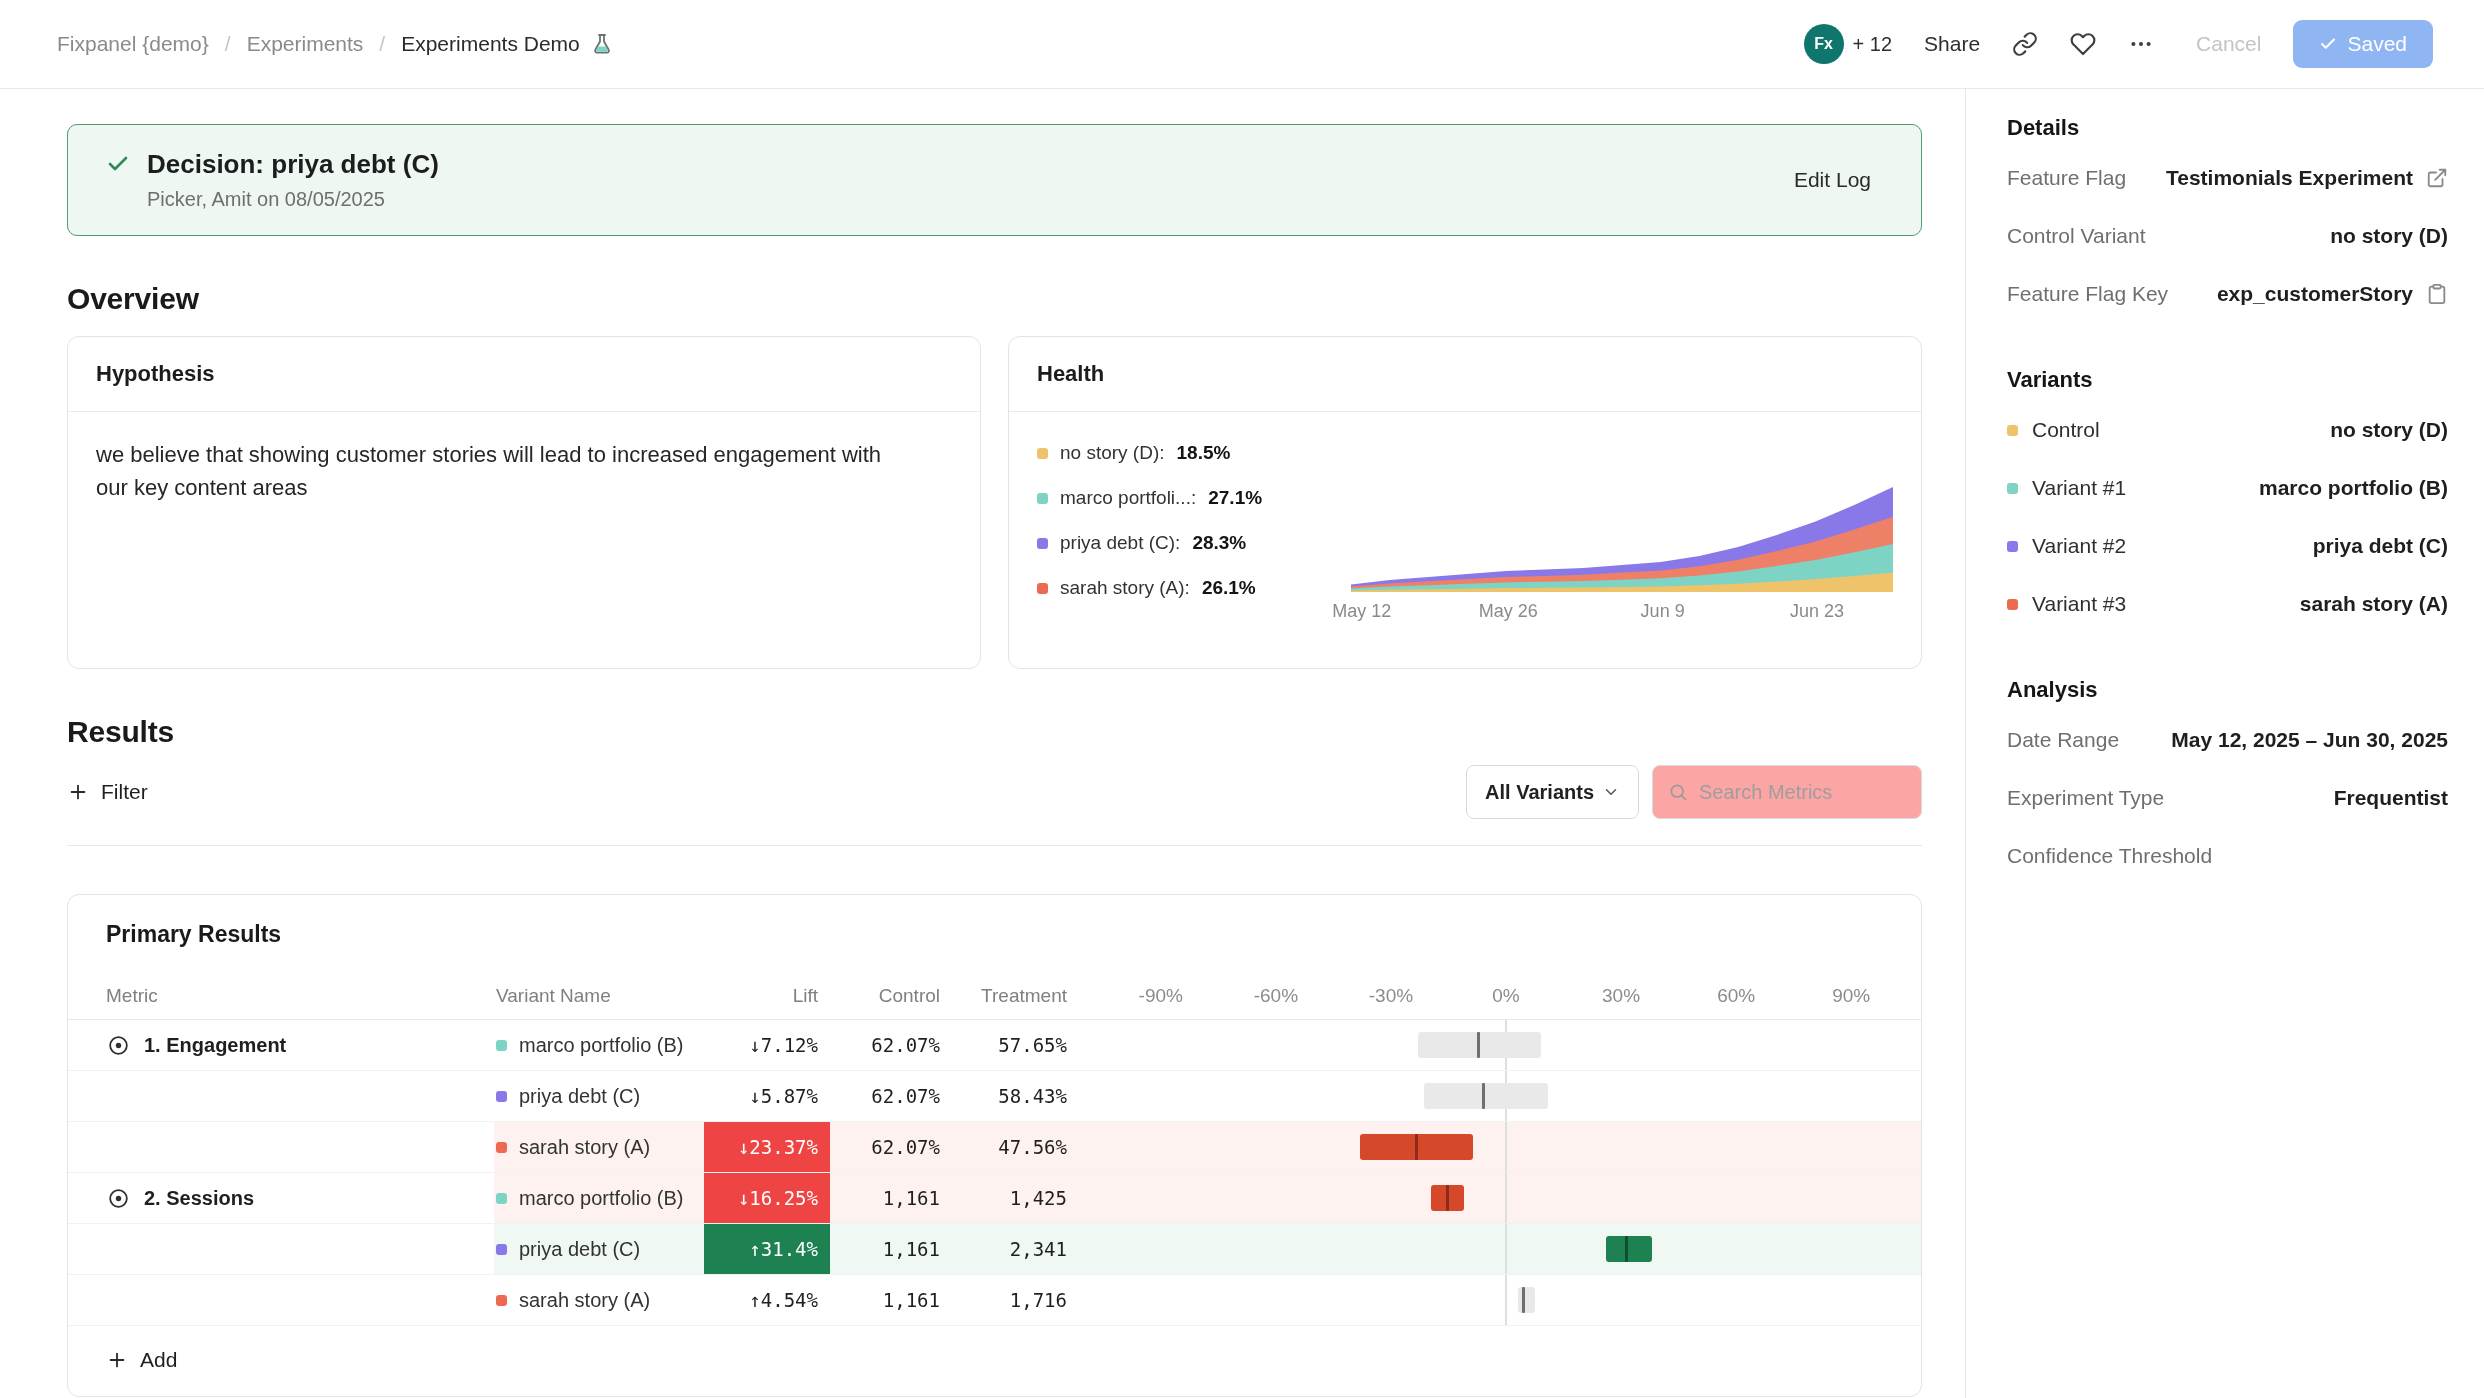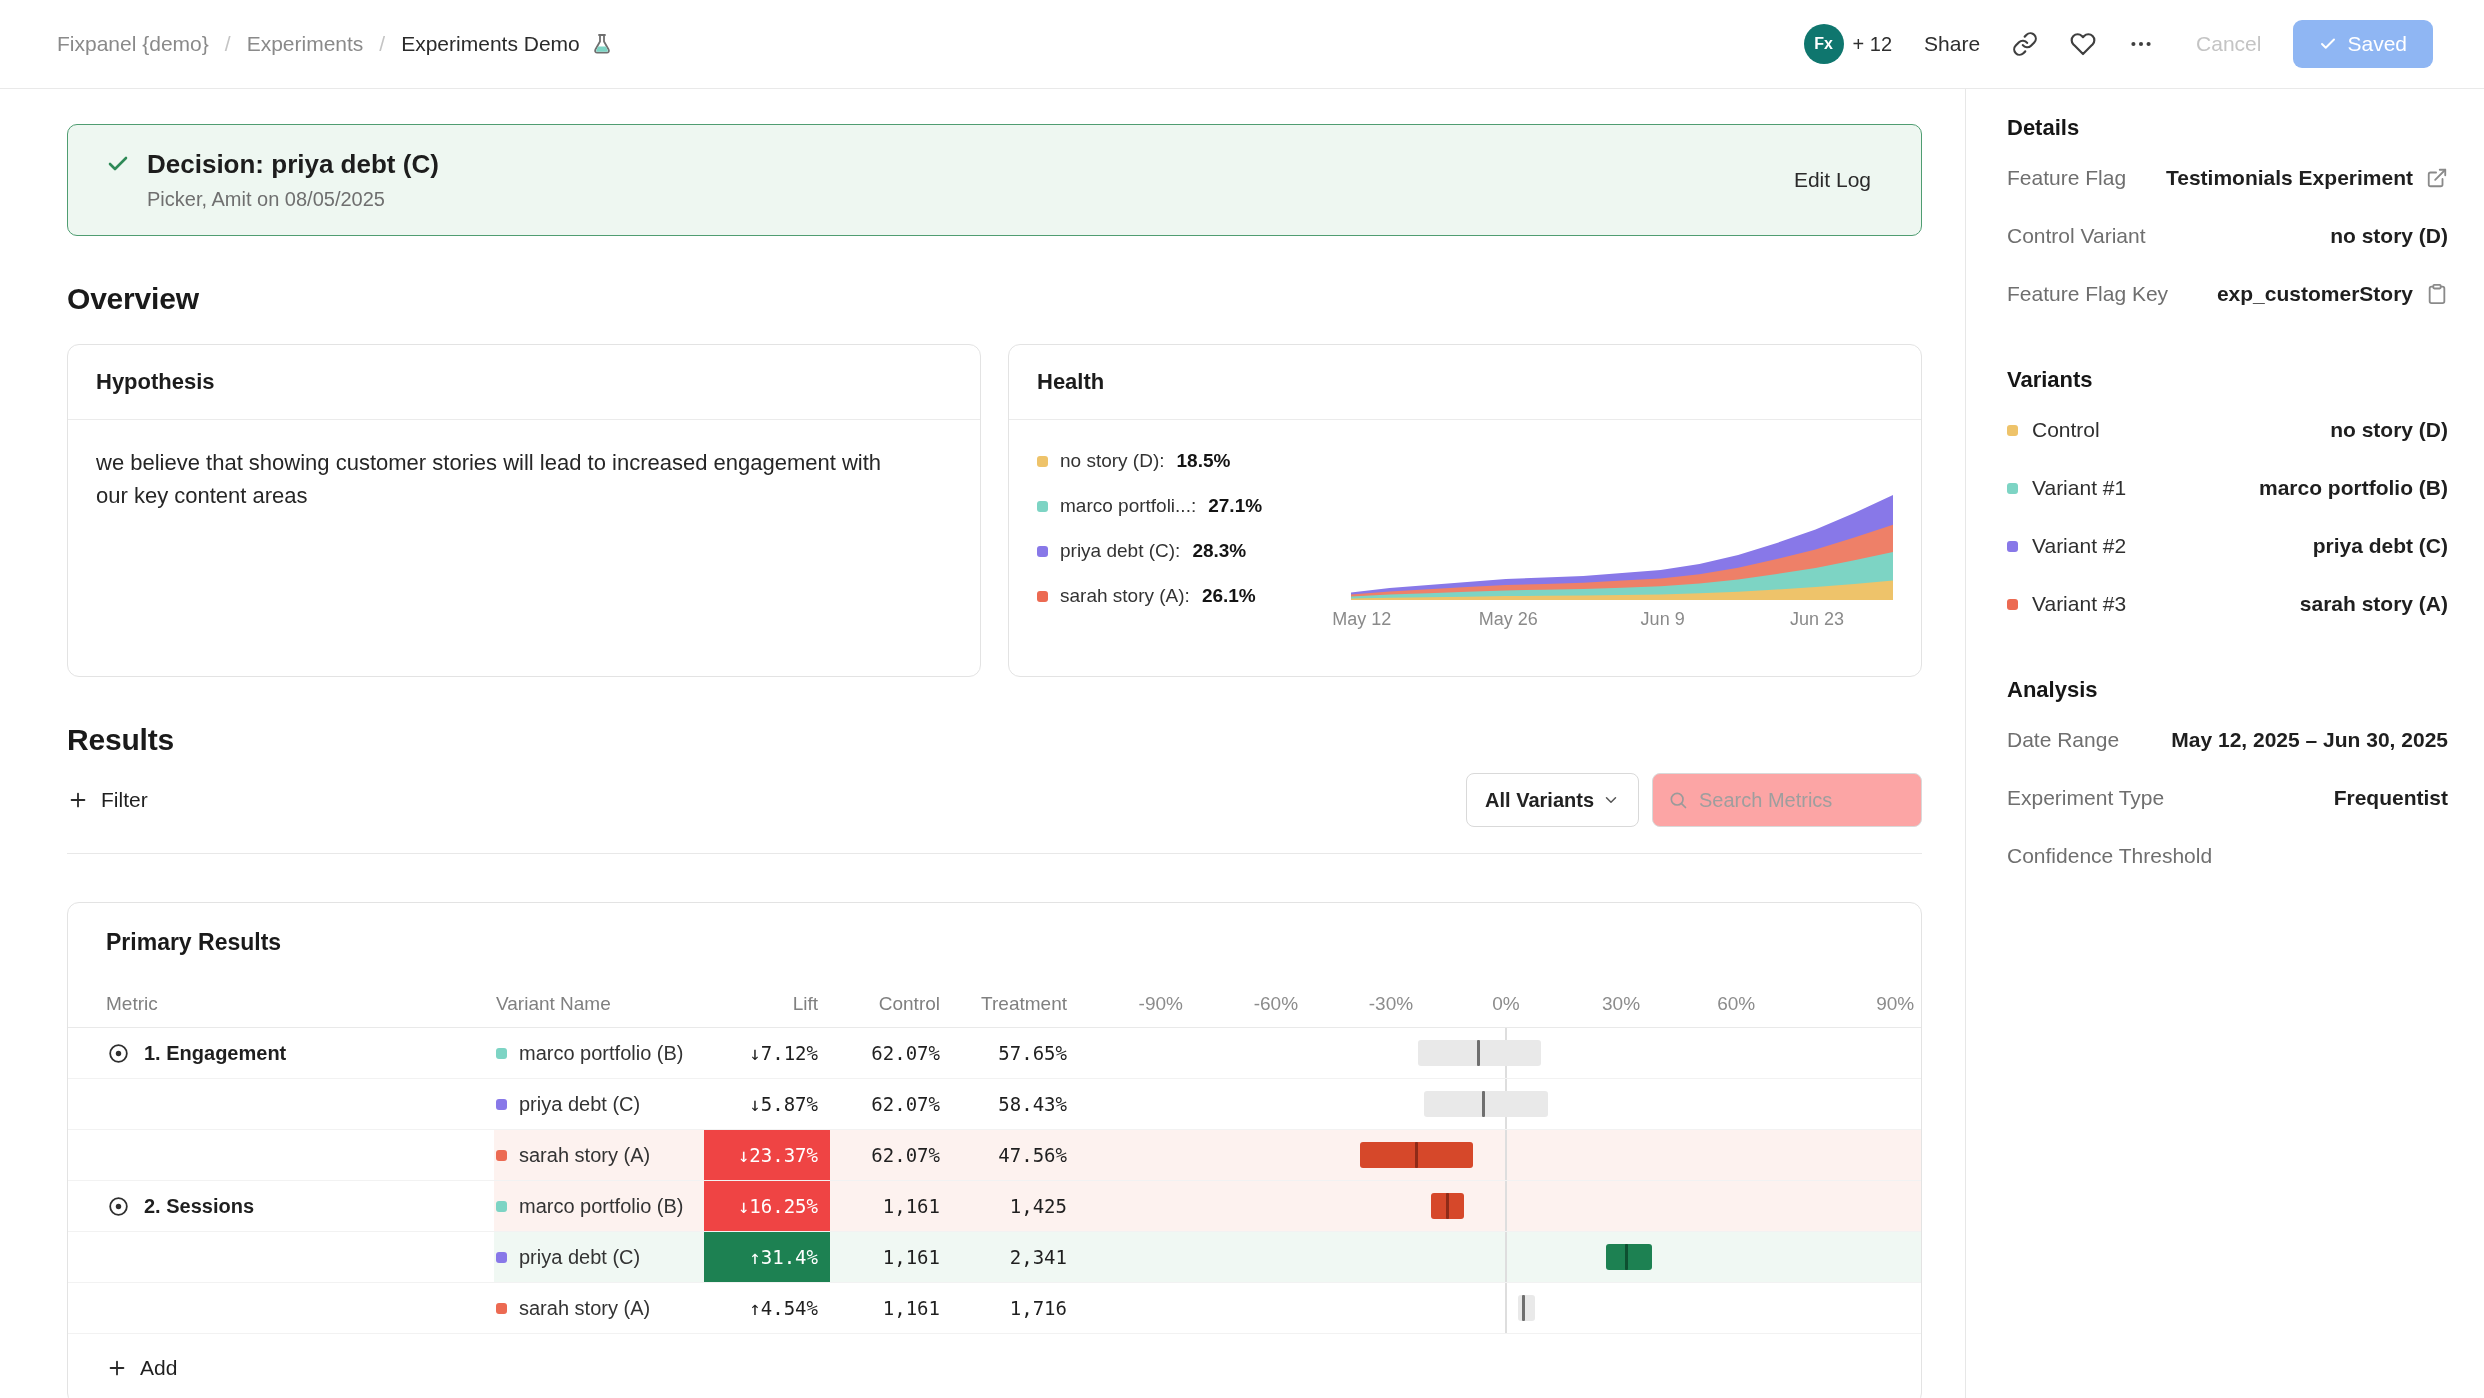--- a/index.html
+++ b/index.html
@@ -41,21 +41,21 @@
     padding:24px 50px 24px 38px;display:flex;align-items:center}
   .banner-check{width:24px;height:24px;color:#2e8a57;align-self:flex-start;margin-top:3px}
   .banner-text{margin-left:17px;flex:1}
   .banner-title{font-size:26px;font-weight:700;color:#1d1d1d}
   .banner-sub{font-size:20px;color:#6f6f6f;margin-top:8px}
   .edit-log{font-size:21px;font-weight:500;color:#2b2b2b}
 
   .h-section{font-size:30px;font-weight:700;color:#1a1a1a;margin-top:46px;letter-spacing:-.2px}
 
   
-  .cards{display:flex;gap:27px;margin-top:28px}
+  .cards{display:flex;gap:27px;margin-top:20px}
   .cards .card{flex:1 1 0;height:333px;overflow:hidden}
   .card{background:#fff;border:1px solid #e3e3e3;border-radius:12px}
   .card-hd{padding:24px 28px;font-size:22px;font-weight:700;border-bottom:1px solid #ebebeb;color:#1c1c1c}
   .card-bd{padding:26px 28px}
   .hyp{font-size:22px;line-height:1.5;color:#262626;padding-right:80px}
 
   .health{display:flex;gap:36px;padding:30px 28px 14px}
   .legend{width:278px;flex:0 0 278px}
   .legend-item{display:flex;align-items:center;gap:12px;font-size:19px;color:#333;margin-bottom:23px}
   .dot{width:11px;height:11px;border-radius:3px;flex:0 0 11px}
@@ -285,21 +285,21 @@
           <div class="cell c-lift th">Lift</div>
           <div class="cell c-num th">Control</div>
           <div class="cell c-num th">Treatment</div>
           <div class="cell c-ci axis">
               <span class="axis-lab" style="left: 9.93%;">-90%</span>
               <span class="axis-lab" style="left: 23.5635%;">-60%</span>
               <span class="axis-lab" style="left: 37.197%;">-30%</span>
               <span class="axis-lab" style="left: 50.8305%;">0%</span>
               <span class="axis-lab" style="left: 64.464%;">30%</span>
               <span class="axis-lab" style="left: 78.0975%;">60%</span>
-              <span class="axis-lab" style="left: 91.731%; margin-left: 44px;">90%</span>
+              <span class="axis-lab" style="left: 91.731%;">90%</span>
             </div>
         </div>
         <div id="t-body">
             <div class="t-row body ">
               <div class="cell c-metric">
                 <span class="icn metric-icn">
                   <svg viewBox="0 0 24 24" fill="none" stroke="currentColor" stroke-width="1.7">
                     <circle cx="12" cy="12" r="8"></circle>
                     <circle cx="12" cy="12" r="2.6" fill="currentColor" stroke="none"></circle>
                   </svg>

